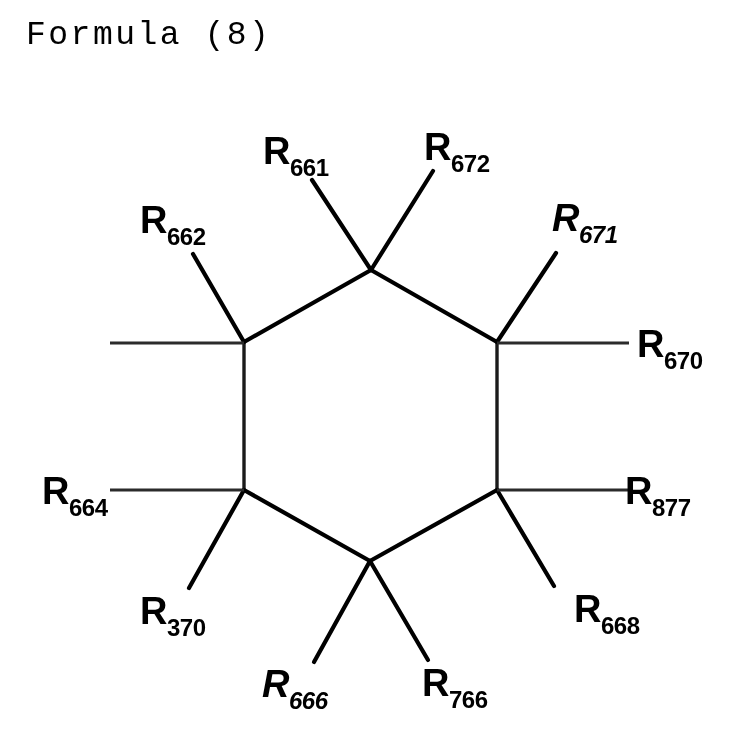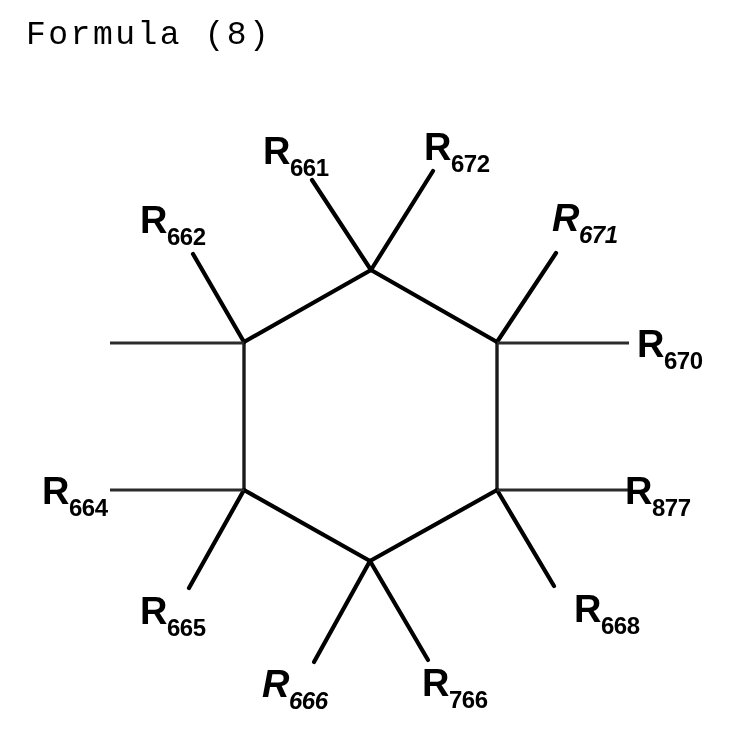--- a/index.html
+++ b/index.html
@@ -118,21 +118,21 @@
 
   <div class="r-label" style="left:22px; top:472px;margin-left:20px;">
     <span>R</span><span class="sub">664</span>
   </div>
 
   <div class="r-label" style="left:625px; top:472px;">
     <span>R</span><span class="sub">877</span>
   </div>
 
   <div class="r-label" style="left:140px; top:592px;">
-    <span>R</span><span class="sub">665</span>
+    <span>R</span><span class="sub">370</span>
   </div>
 
   <div class="r-label" style="left:551px; top:590px;margin-left:23px;">
     <span>R</span><span class="sub">668</span>
   </div>
 
   <div class="r-label" style="left:262px; top:665px;font-style:italic;">
     <span>R</span><span class="sub">666</span>
   </div>
 

